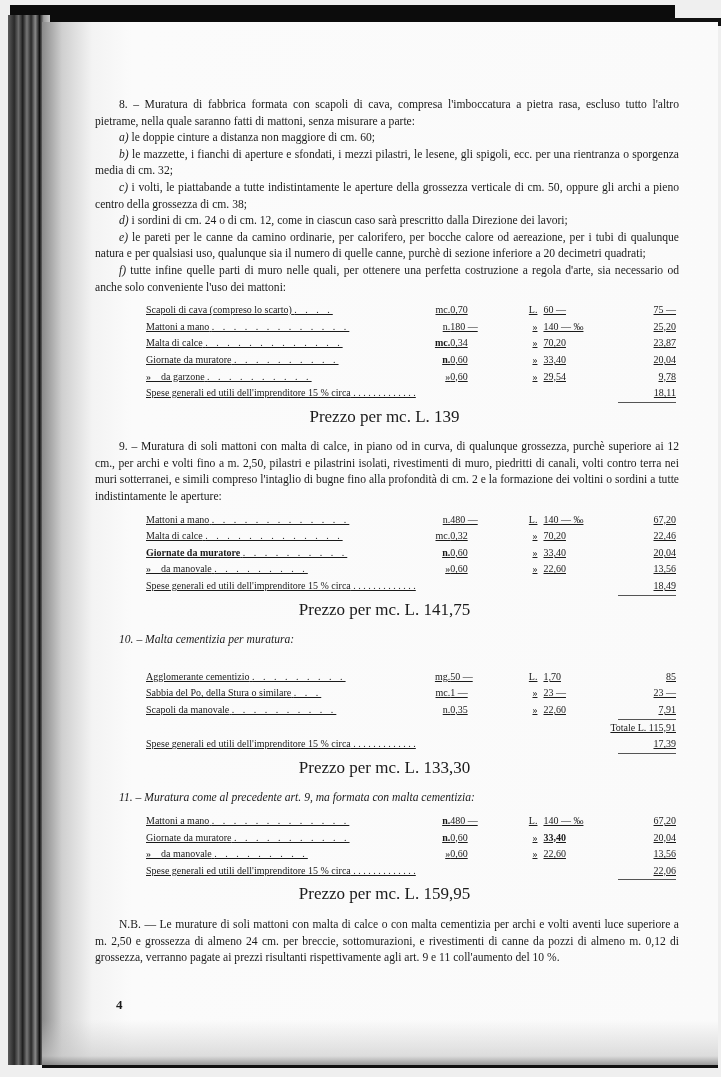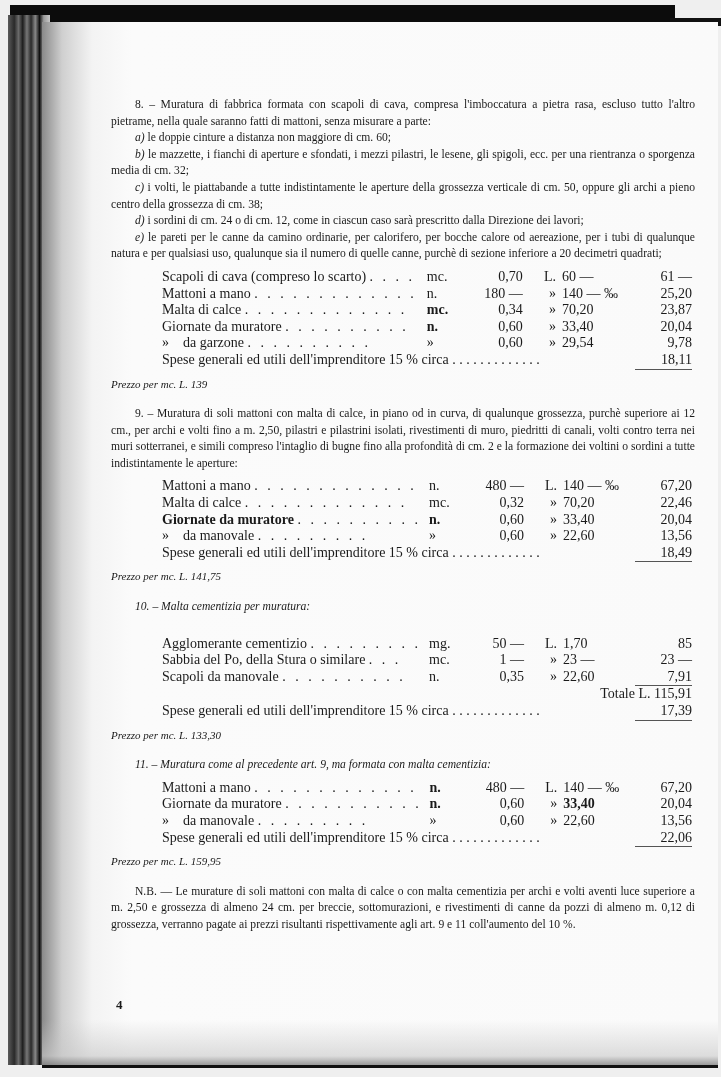--- a/index.html
+++ b/index.html
@@ -18,36 +18,36 @@
   }
   .page {
     position: absolute; left: 42px; top: 22px; width: 676px; height: 1043px;
     background: linear-gradient(90deg, #8a8a8a 0px, #cfcfcf 20px, #f3f3f3 50px, #fbfbfb 90px, #fafafa 100%);
     border-bottom: 3px solid #111;
   }
   .page-fade-bottom {
     position: absolute; left: 42px; top: 1020px; width: 676px; height: 45px;
     background: linear-gradient(180deg, rgba(250,250,250,0) 0%, rgba(200,200,200,0.6) 80%, rgba(130,130,130,0.8) 100%);
   }
-  .content { position: absolute; left: 111px; top: 97px; width: 584px; font-size: 11.6px; line-height: 16.6px; }
+  .content { position: absolute; left: 95px; top: 97px; width: 584px; font-size: 11.6px; line-height: 16.6px; }
   .para { margin: 0; text-align: justify; text-indent: 24px; }
   .item { margin: 0; text-align: justify; text-indent: 24px; }
   .item i { font-style: italic; }
-  .price-table { margin-left: 51px; width: 530px; border-collapse: collapse; font-size: 14px; line-height: 16.6px; }
+  .price-table { margin-left: 51px; width: 530px; border-collapse: collapse; font-size: 10px; line-height: 16.6px; text-decoration: underline; }
   .price-table td { padding: 0; white-space: nowrap; vertical-align: baseline; }
   .c-desc { width: 245px; overflow: hidden; }
   .c-desc .dots { letter-spacing: 3px; }
-  .c-unit { width: 42px; }
-  .c-qty { width: 50px; text-align: right; padding-right: 4px !important; }
+  .c-unit { width: 42px; text-align: right; }
+  .c-qty { width: 50px; text-align: left; padding-right: 4px !important; }
   .c-pre { width: 28px; text-align: right; padding-right: 6px !important; }
   .c-rate { width: 70px; }
   .c-amt { width: 55px; text-align: right; }
   .bold { font-weight: bold; }
   .indent-ditto { padding-left: 20px; }
-  .right-line { text-align: left; margin: 2px 0 0 0; padding-right: 5px; font-size: 11px; font-style: italic; }
+  .right-line { text-align: center; margin: 2px 0 0 0; padding-right: 5px; font-size: 17px; }
   .section-gap { height: 14px; }
   .h-art { margin: 0; text-indent: 24px; font-style: italic; }
   .page-num { position: absolute; left: 116px; top: 997px; font-size: 13px; font-weight: bold; }
 </style>
 </head>
 <body>
 
 <div class="scan-frame"></div>
 <div class="top-bar"></div>
 <div class="top-bar-right"></div>
@@ -57,30 +57,31 @@
 
 <div class="content">
 
   <section>
     <p class="para">8. – Muratura di fabbrica formata con scapoli di cava, compresa l'imboccatura a pietra rasa, escluso tutto l'altro pietrame, nella quale saranno fatti di mattoni, senza misurare a parte:</p>
     <p class="item"><i>a)</i><span> le doppie cinture a distanza non maggiore di cm. 60;</span></p>
     <p class="item"><i>b)</i><span> le mazzette, i fianchi di aperture e sfondati, i mezzi pilastri, le lesene, gli spigoli, ecc. per una rientranza o sporgenza media di cm. 32;</span></p>
     <p class="item"><i>c)</i><span> i volti, le piattabande a tutte indistintamente le aperture della grossezza verticale di cm. 50, oppure gli archi a pieno centro della grossezza di cm. 38;</span></p>
     <p class="item"><i>d)</i><span> i sordini di cm. 24 o di cm. 12, come in ciascun caso sarà prescritto dalla Direzione dei lavori;</span></p>
     <p class="item"><i>e)</i><span> le pareti per le canne da camino ordinarie, per calorifero, per bocche calore od aereazione, per i tubi di qualunque natura e per qualsiasi uso, qualunque sia il numero di quelle canne, purchè di sezione inferiore a 20 decimetri quadrati;</span></p>
+    <p class="item"><i>f)</i><span> tutte infine quelle parti di muro nelle quali, per ottenere una perfetta costruzione a regola d'arte, sia necessario od anche solo conveniente l'uso dei mattoni:</span></p>
 
     <table class="price-table" style="margin-top:6px">
       <tbody>
           <tr>
         <td class="c-desc"><span>Scapoli di cava (compreso lo scarto)</span> <span class="dots">. . . .</span></td>
         <td class="c-unit">mc.</td>
         <td class="c-qty">0,70</td>
         <td class="c-pre">L.</td>
         <td class="c-rate">60 —</td>
-        <td class="c-amt">61 —</td>
+        <td class="c-amt">75 —</td>
       </tr>
       <tr>
         <td class="c-desc"><span>Mattoni a mano</span> <span class="dots">. . . . . . . . . . . . .</span></td>
         <td class="c-unit">n.</td>
         <td class="c-qty">180 —</td>
         <td class="c-pre">»</td>
         <td class="c-rate">140 — ‰</td>
         <td class="c-amt">25,20</td>
       </tr>
       <tr>

